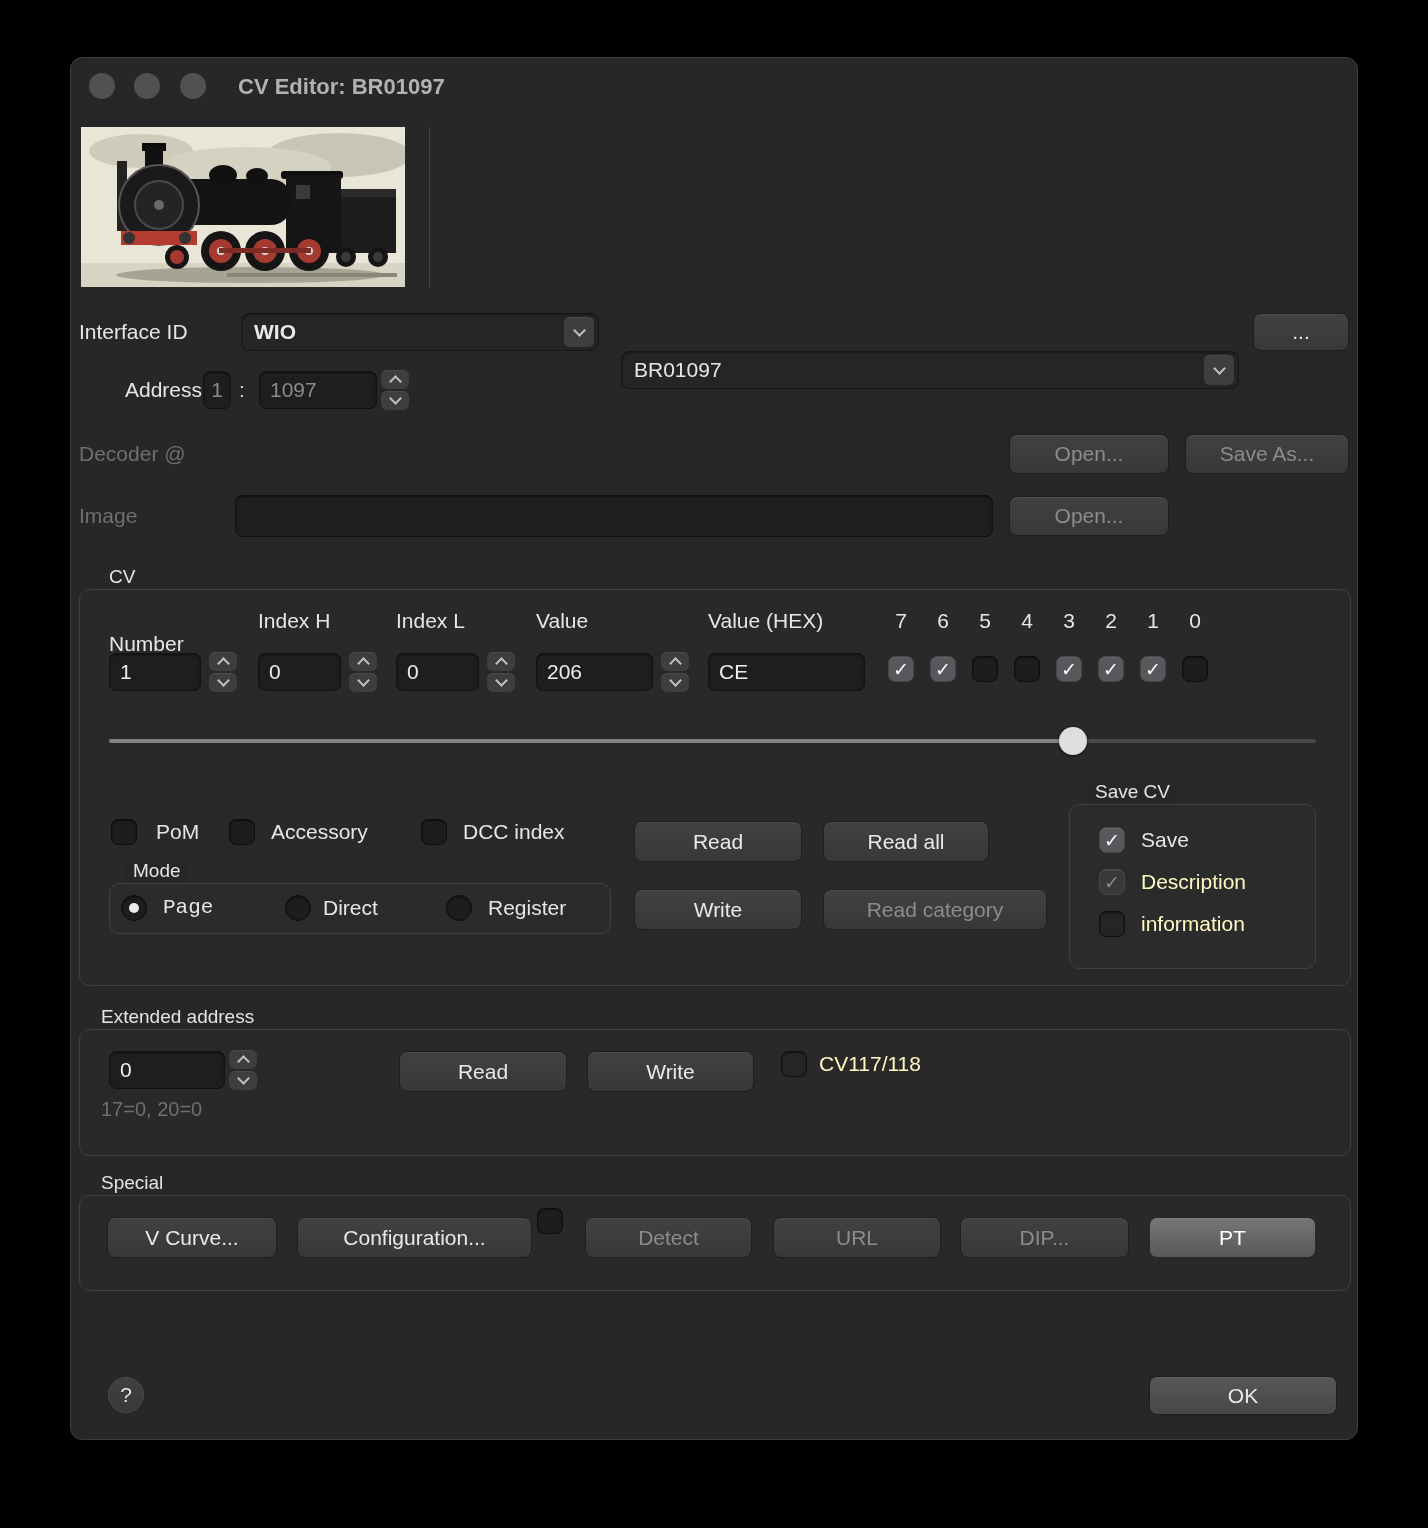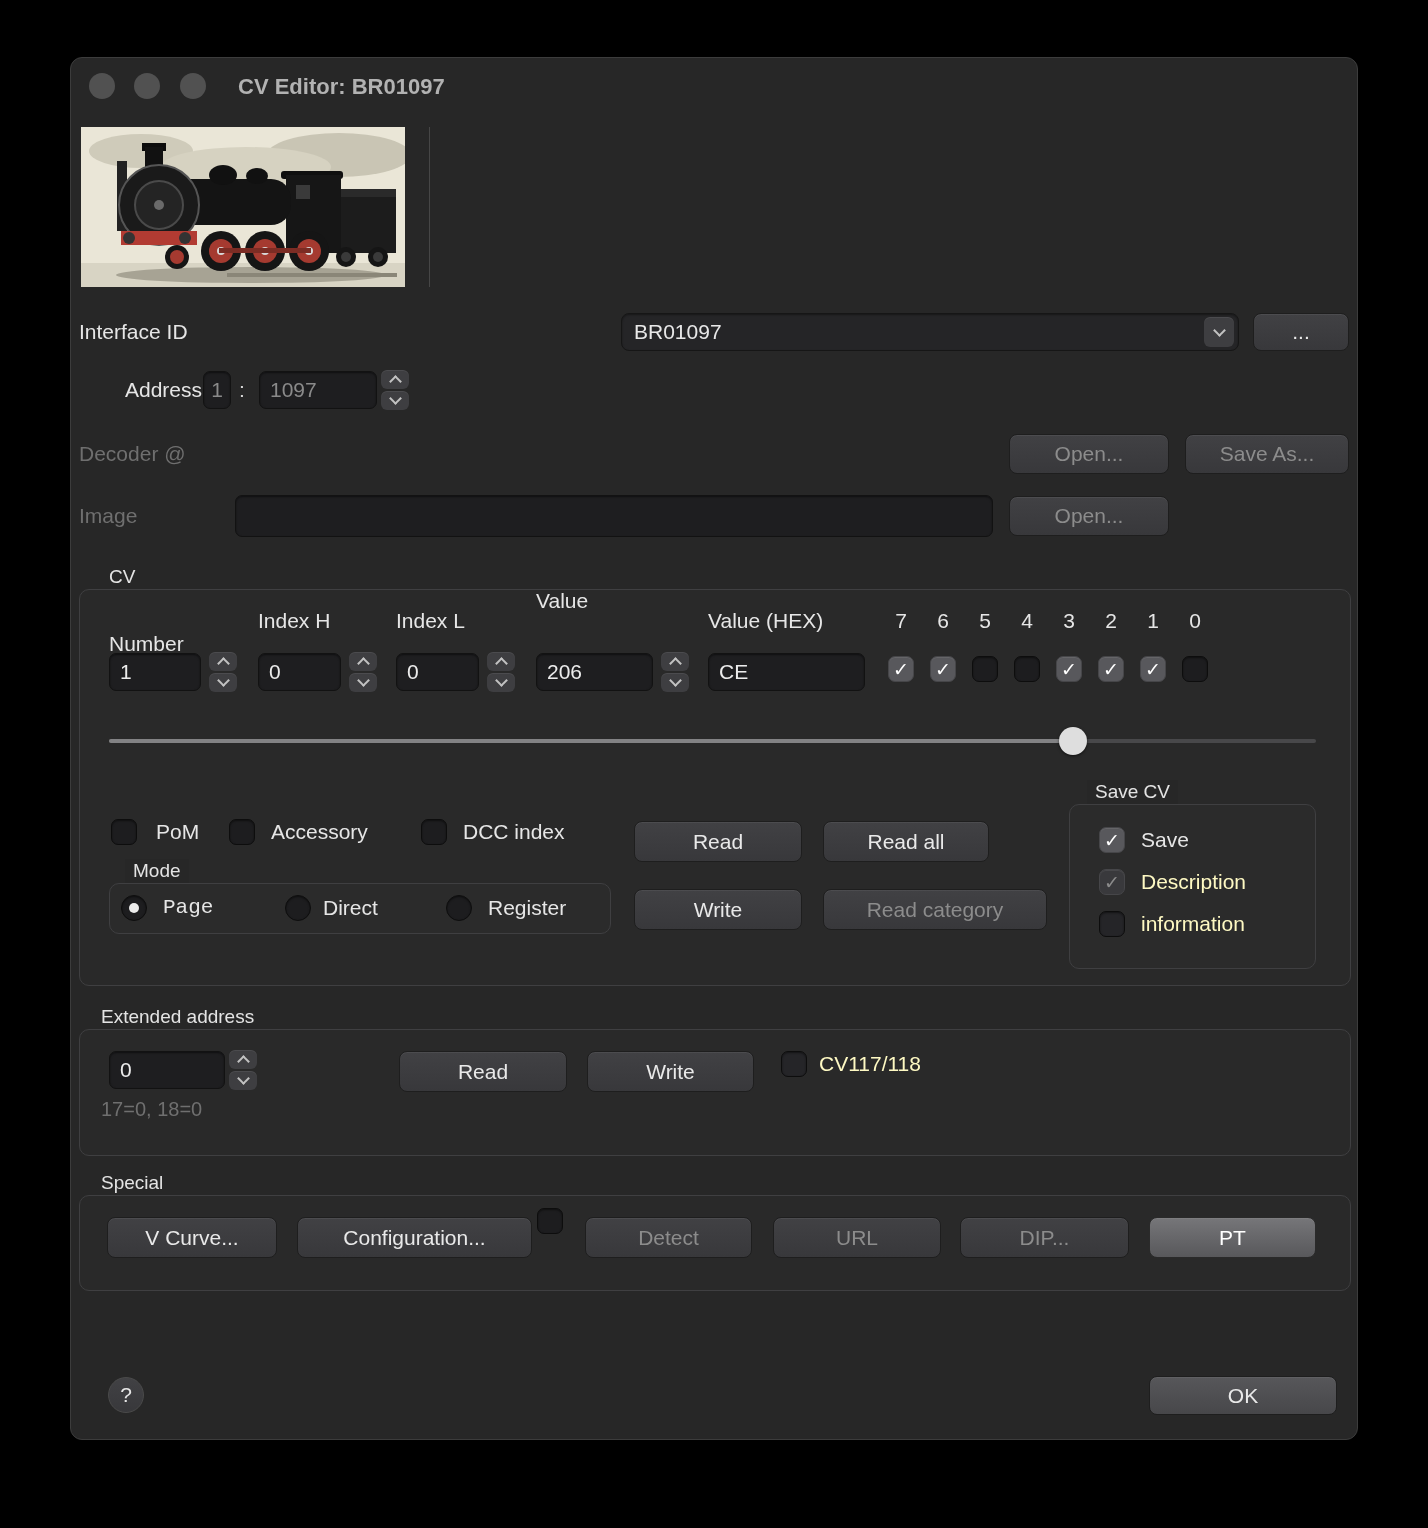--- a/index.html
+++ b/index.html
@@ -118,20 +118,26 @@
         <rect x="138" y="121" width="92" height="5" fill="#7c2c24"></rect>
         <circle cx="265" cy="130" r="10" fill="#151515"></circle>
           <circle cx="265" cy="130" r="5" fill="#3a3a3a"></circle>
         <circle cx="297" cy="130" r="10" fill="#151515"></circle>
           <circle cx="297" cy="130" r="5" fill="#3a3a3a"></circle>
       </svg>
     </div>
     <div class="abs divider" style="left:358px;top:69px;width:1px;height:160px;"></div>
 
     <div class="abs lbl" style="left:8px;top:255px;">Interface ID</div>
+    <div class="abs combo" style="left:170px;top:255px;width:358px;height:38px;font-weight:bold;">
+      <span>WIO</span>
+      <span class="dd">
+          <i class="chev sm down"></i>
+        </span>
+    </div>
     <div class="abs combo" style="left:550px;top:255px;width:618px;height:38px;">
       <span>BR01097</span>
       <span class="dd">
           <i class="chev sm down"></i>
         </span>
     </div>
     <div class="abs btn" style="left:1182px;top:255px;width:96px;height:38px;">...</div>
 
     <div class="abs lbl" style="left:8px;top:313px;margin-left:46px;">Address</div>
     <div class="abs field dim center" style="left:132px;top:313px;width:28px;height:38px;">1</div>
@@ -153,21 +159,21 @@
     <div class="abs lbl dim" style="left:8px;top:439px;">Image</div>
     <div class="abs field dim" style="left:164px;top:437px;width:758px;height:42px;"></div>
     <div class="abs btn dim" style="left:938px;top:438px;width:160px;height:40px;">Open...</div>
 
     <div class="group-title" style="left:30px;top:507px;">CV</div>
     <div class="abs group" style="left:8px;top:531px;width:1272px;height:397px;"></div>
 
     <div class="abs hdr" style="left:38px;top:548px;margin-top:23px;">Number</div>
     <div class="abs hdr" style="left:187px;top:548px;">Index H</div>
     <div class="abs hdr" style="left:325px;top:548px;">Index L</div>
-    <div class="abs hdr" style="left:465px;top:528px;">Value</div>
+    <div class="abs hdr" style="left:465px;top:548px;">Value</div>
     <div class="abs hdr" style="left:637px;top:548px;">Value (HEX)</div>
 
     <div class="abs hdr" style="left:817px;top:548px;width:26px;text-align:center;">7</div>
     <div class="abs hdr" style="left:859px;top:548px;width:26px;text-align:center;">6</div>
     <div class="abs hdr" style="left:901px;top:548px;width:26px;text-align:center;">5</div>
     <div class="abs hdr" style="left:943px;top:548px;width:26px;text-align:center;">4</div>
     <div class="abs hdr" style="left:985px;top:548px;width:26px;text-align:center;">3</div>
     <div class="abs hdr" style="left:1027px;top:548px;width:26px;text-align:center;">2</div>
     <div class="abs hdr" style="left:1069px;top:548px;width:26px;text-align:center;">1</div>
     <div class="abs hdr" style="left:1111px;top:548px;width:26px;text-align:center;">0</div>
@@ -275,21 +281,21 @@
           <i class="chev sm up"></i>
         </div>
       <div class="step-half">
           <i class="chev sm down"></i>
         </div>
     </div>
     <div class="abs btn" style="left:328px;top:993px;width:168px;height:41px;">Read</div>
     <div class="abs btn" style="left:516px;top:993px;width:167px;height:41px;">Write</div>
     <div class="abs cb disabled" style="left:710px;top:993px;"></div>
     <div class="abs cb-lbl dim" style="left:748px;top:993px;">CV117/118</div>
-    <div class="abs hint" style="left:30px;top:1040px;">17=0, 18=0</div>
+    <div class="abs hint" style="left:30px;top:1040px;">17=0, 20=0</div>
 
     <div class="group-title" style="left:22px;top:1113px;">Special</div>
     <div class="abs group" style="left:8px;top:1137px;width:1272px;height:96px;"></div>
     <div class="abs btn" style="left:36px;top:1159px;width:170px;height:41px;">V Curve...</div>
     <div class="abs btn" style="left:226px;top:1159px;width:235px;height:41px;">Configuration...</div>
     <div class="abs cb" style="left:466px;top:1150px;"></div>
     <div class="abs btn dim" style="left:514px;top:1159px;width:167px;height:41px;">Detect</div>
     <div class="abs btn dim" style="left:702px;top:1159px;width:168px;height:41px;">URL</div>
     <div class="abs btn dim" style="left:889px;top:1159px;width:169px;height:41px;">DIP...</div>
     <div class="abs btn hl" style="left:1078px;top:1159px;width:167px;height:41px;">PT</div>

